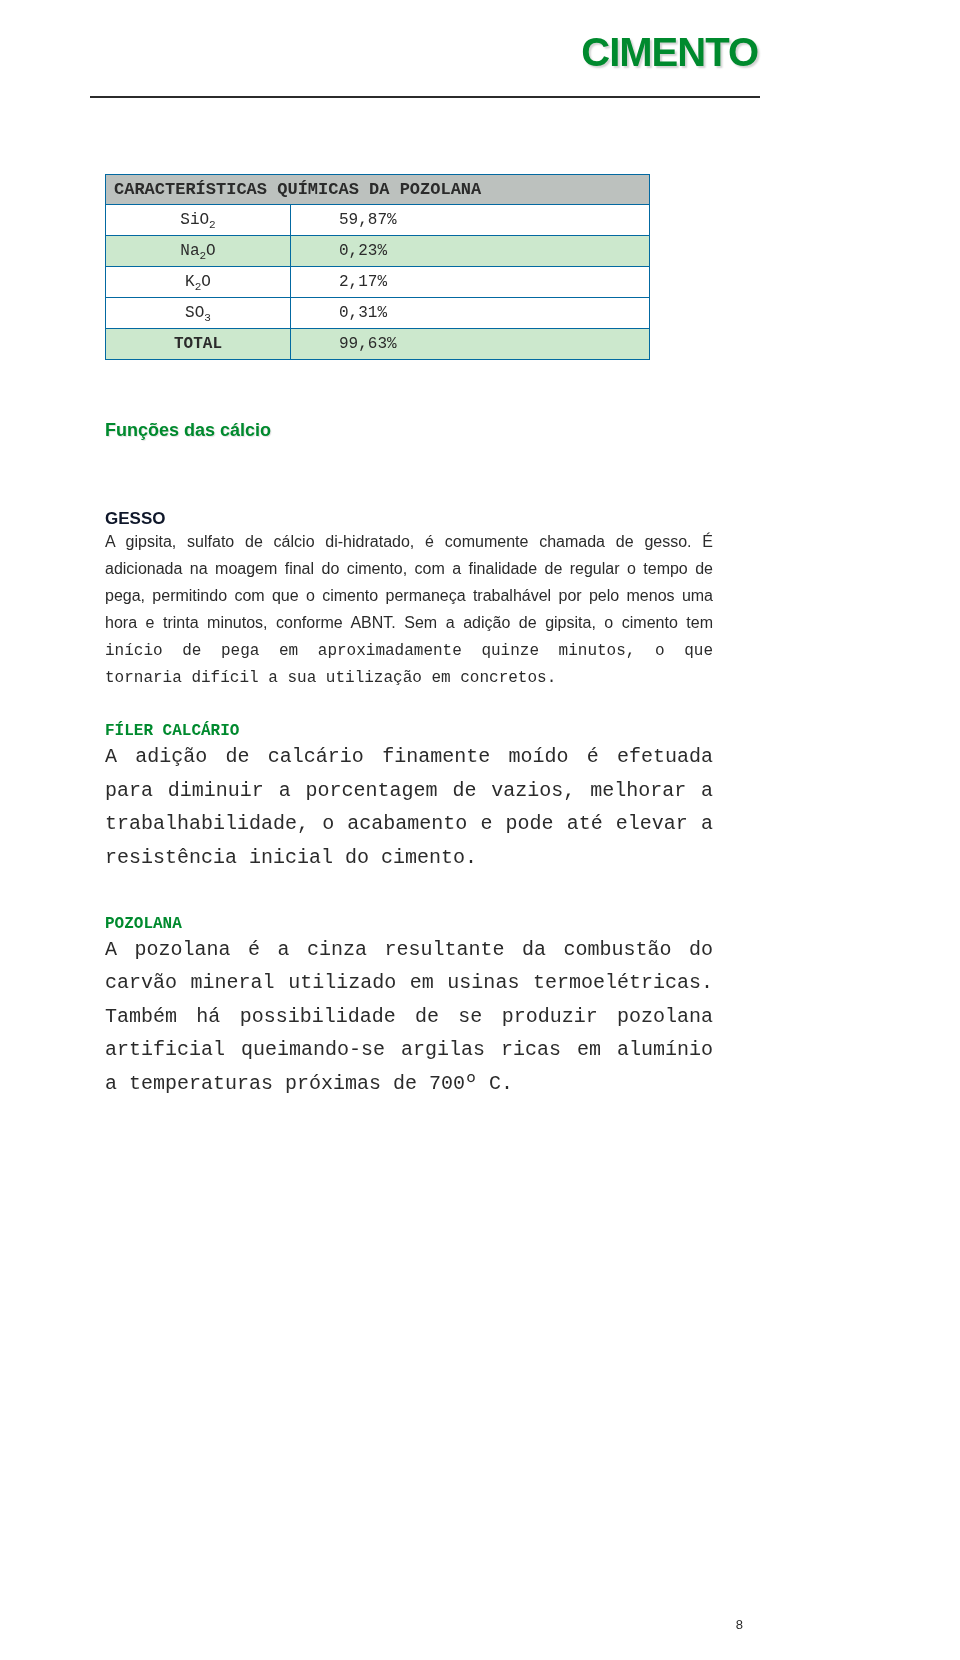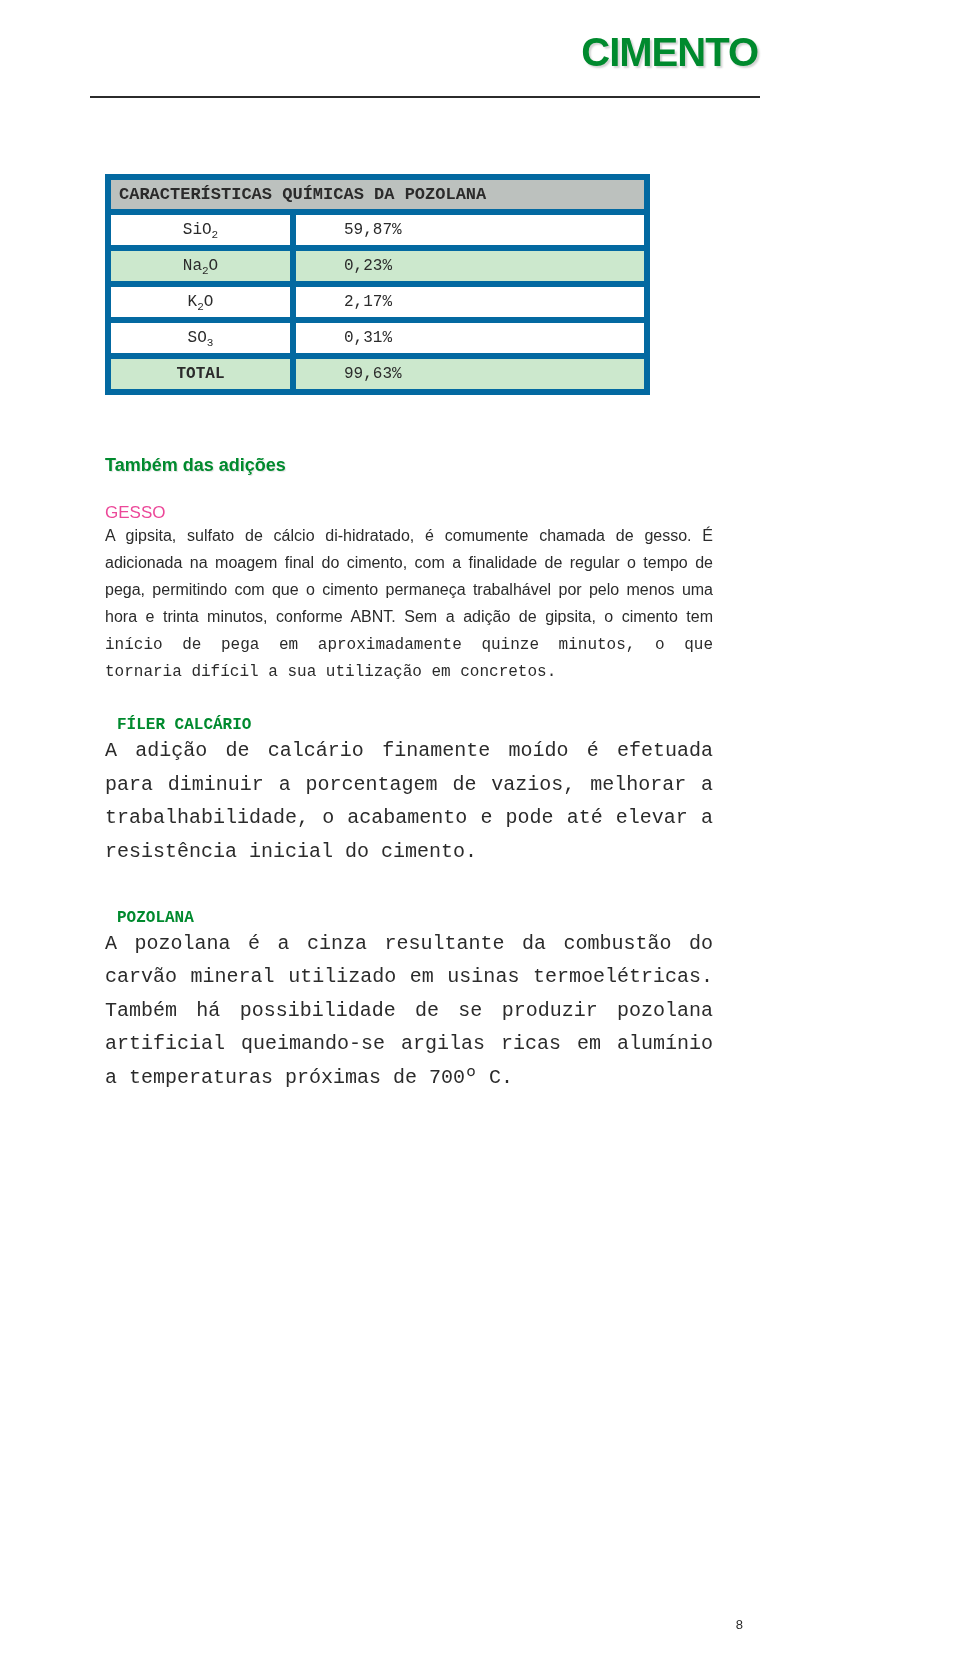--- a/index.html
+++ b/index.html
@@ -37,21 +37,21 @@
   .content {
     margin-top: 140px;
   }
 
   
   .tbl {
     width: 545px;
     border-collapse: collapse;
   }
   .tbl td, .tbl th {
-    border: 6px solid #0369a1;
+    border: 1px solid #0369a1;
     font-family: "Courier New", Courier, monospace;
   }
   .tbl .title-row td {
     font-weight: bold;
     background: #bcc1be;
     font-size: 17px;
     padding: 5px 8px 5px 8px;
   }
   .tbl td.label {
     width: 185px;
@@ -76,33 +76,32 @@
   
   .h-section {
     margin-top: 60px;
     font-family: Arial, Helvetica, sans-serif;
     font-weight: 700;
     font-size: 18px;
     color: #008a2e;
     text-shadow: 1px 1px 1px rgba(0,0,0,0.12);
   }
   .h-sub {
-    margin-top: 27px;
+    margin-top: 68px;
     font-family: Arial, Helvetica, sans-serif;
-    font-weight: 400;
+    font-weight: 700;
     font-size: 17px;
-    color: #ec4899;
+    color: #0f172a;
   }
   .h-sub2 {
     margin-top: 30px;
     font-family: "Courier New", Courier, monospace;
     font-weight: bold;
     font-size: 16px;
     color: #008a2e;
-    margin-left: 12px;
   }
   p.body, span.body {
     font-family: "Courier New", Courier, monospace;
     font-size: 20px;
     line-height: 1.68;
     text-align: justify;
   }
   .intro-mixed {
     font-family: Arial, Helvetica, sans-serif;
     font-size: 16px;
@@ -156,21 +155,21 @@
           </tr>
         </tbody>
       <tbody>
           <tr class="highlight">
         <td class="label total-label">TOTAL</td>
         <td class="value">99,63%</td>
       </tr>
     </tbody>
       </table>
 
-    <div class="h-section">Também das adições</div>
+    <div class="h-section">Funções das cálcio</div>
 
     <div class="h-sub">GESSO</div>
     <p class="intro-mixed">
       <span>A gipsita, sulfato de cálcio di-hidratado, é comumente chamada de gesso. É adicionada na moagem final do cimento,  com a finalidade de regular o tempo de pega, permitindo com que o cimento permaneça trabalhável por pelo menos uma hora e trinta minutos, conforme ABNT. Sem a adição de  gipsita, o cimento tem </span><span class="mono-inline">início de pega em aproximadamente quinze minutos, o que tornaria difícil a sua utilização em concretos.</span>
     </p>
 
     <div class="h-sub2">FÍLER  CALCÁRIO</div>
     <p class="body">A adição de calcário finamente moído é efetuada para diminuir a porcentagem de vazios, melhorar a trabalhabilidade, o acabamento e pode até elevar a resistência inicial do cimento.</p>
 
     <div class="h-sub2" style="margin-top:40px">POZOLANA</div>

